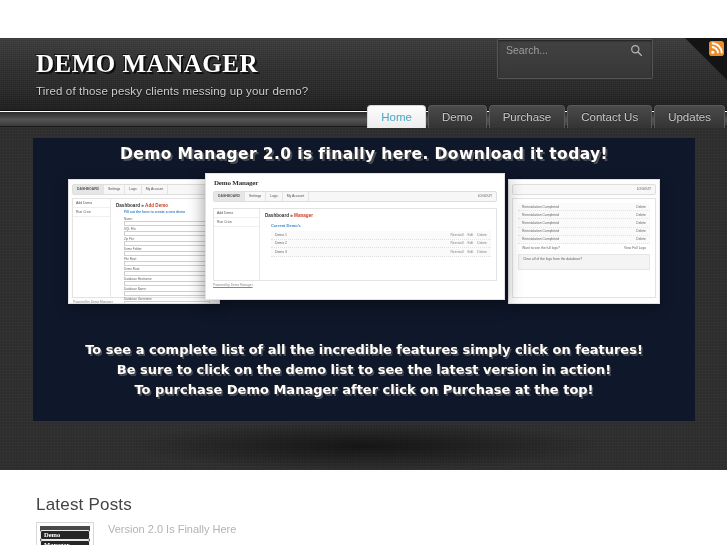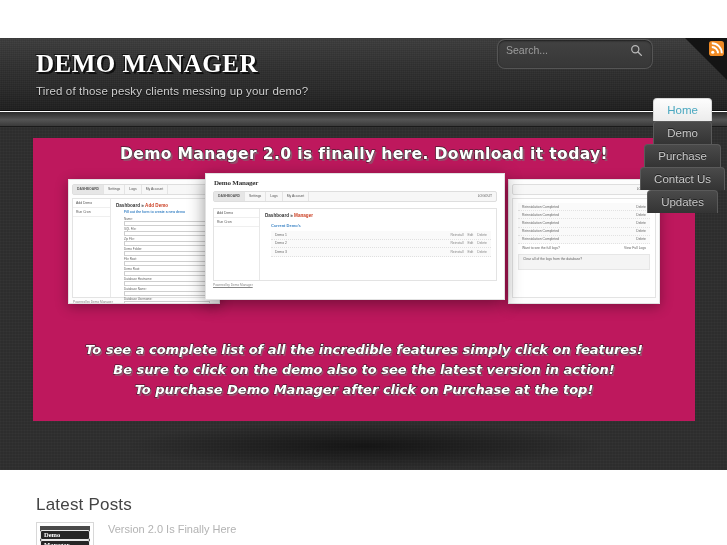--- a/index.html
+++ b/index.html
@@ -37,24 +37,24 @@
   .tagline {
     position: absolute; left: 36px; top: 47px;
     font-size: 11.5px; color: #cfcfcf; letter-spacing: .15px;
     text-shadow: 0 1px 1px #000;
     z-index: 3;
   }
 
   
   .search-box {
     position: absolute; right: 74px; top: 1px;
-    width: 156px; height: 30px;
+    width: 156px; height: 40px;
     background: linear-gradient(180deg,#424242,#373737);
     border: 1px solid #555; border-top-color:#5d5d5d;
-    border-radius: 8px;
+    border-radius: 2px;
     box-shadow: inset 0 1px 2px rgba(0,0,0,.55);
     z-index: 4;
   }
   .search-input {
     position:absolute; left:8px; top:0; height:20px; width:110px;
     background: transparent; border: 0; outline: none;
     color: #b5b5b5; font-size: 10.5px;
     font-family: "Liberation Sans", sans-serif;
   }
   .search-input::placeholder { color:#9d9d9d; }
@@ -68,22 +68,22 @@
   }
   .rss-corner .fold {
     position:absolute; right:0; top:0; width:0; height:0;
     border-top: 42px solid #141414;
     border-left: 42px solid transparent;
   }
   .rss-icon { position:absolute; right:3px; top:3px; width:15px; height:15px; }
 
   
   .nav {
-    position:absolute; right: 0px; top: 60px; height: 23px;
-    display:flex; align-items:center; z-index: 6; flex-direction: column;
+    position:absolute; right: 0px; top: 67px; height: 23px;
+    display:flex; align-items:flex-start; z-index: 6;
   }
   .nav-item {
     height: 23px; line-height: 23px;
     padding: 0 13px;
     font-size: 11.5px; color: #c7c7c7;
     background: linear-gradient(180deg,#4a4a4a,#343434);
     border: 1px solid #5a5a5a; border-bottom: none;
     border-radius: 4px 4px 0 0;
     margin-right: 2px;
     text-shadow: 0 -1px 0 rgba(0,0,0,.6);
@@ -116,21 +116,21 @@
       repeating-linear-gradient(90deg, rgba(255,255,255,.016) 0 1px, transparent 1px 3px);
   }
   .dark-body .glowbar {
     position:absolute; left:130px; top:295px; width:470px; height:48px;
     background: radial-gradient(ellipse at center, rgba(0,0,0,.55) 0%, rgba(0,0,0,0) 72%);
   }
 
   
   .banner {
     position:absolute; left:33px; top:11px; width:662px; height:283px;
-    background:#be185d;
+    background:#0f172a;
     z-index:2;
   }
   .banner-headline {
     position:absolute; left:0; right:0; top:7px;
     text-align:center;
     font-family: "DejaVu Sans", sans-serif;
     font-weight: bold; font-size: 15.5px;
     color: #ffffff; letter-spacing: .4px;
     -webkit-text-stroke: 1.1px #1c1c1c;
     paint-order: stroke fill;
@@ -197,21 +197,20 @@
 
   .banner-sub {
     position:absolute; left:0; right:0; top:202px;
     text-align:center;
     font-family:"DejaVu Sans", sans-serif; font-weight:bold;
     font-size: 13px; line-height: 20px;
     color:#ffffff;
     -webkit-text-stroke: 1.05px #1f1f1f;
     paint-order: stroke fill;
     text-shadow: 1.5px 1.5px 0 rgba(130,130,130,.5);
-    font-style: italic;
   }
 
   
   .posts {
     position:absolute; left:0; top:432px; width:703px; height:113px; background:#fff;
   }
   .posts-title {
     position:absolute; left:36px; top:25px;
     font-size:17px; color:#444; font-weight:normal; letter-spacing:.2px;
   }
@@ -411,21 +410,21 @@
                 <span>Delete</span>
               </span>
             </div>
           </div>
         </div>
         <div class="mini-foot" style="padding-left:7px;">Powered by Demo Manager</div>
       </div>
 
       <div class="banner-sub">
         <div>To see a complete list of all the incredible features simply click on features!</div>
-        <div>Be sure to click on the demo also to see the latest version in action!</div>
+        <div>Be sure to click on the demo list to see the latest version in action!</div>
         <div>To purchase Demo Manager after click on Purchase at the top!</div>
       </div>
     </div>
   </div>
 
   <div class="posts">
     <div class="posts-title">Latest Posts</div>
     <div class="post">
       <div class="post-thumb">
         <div class="post-thumb-in">

